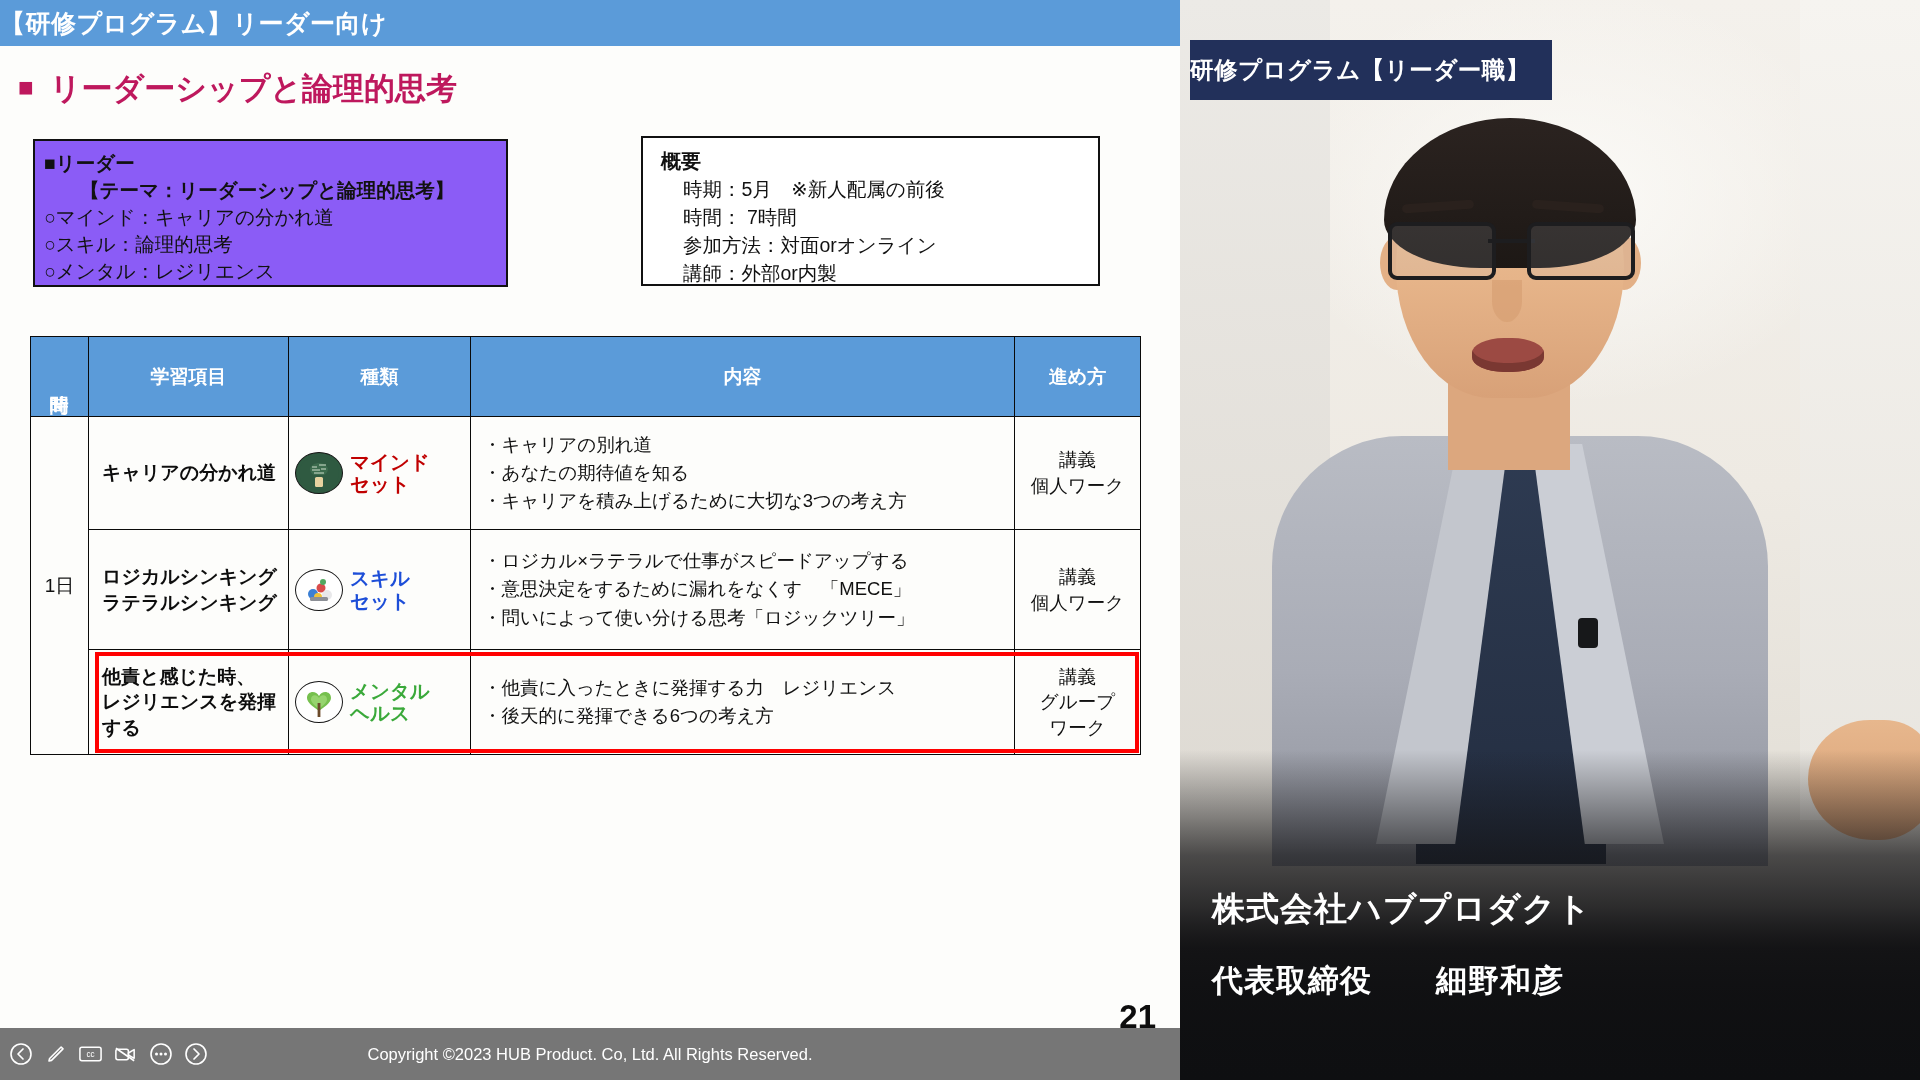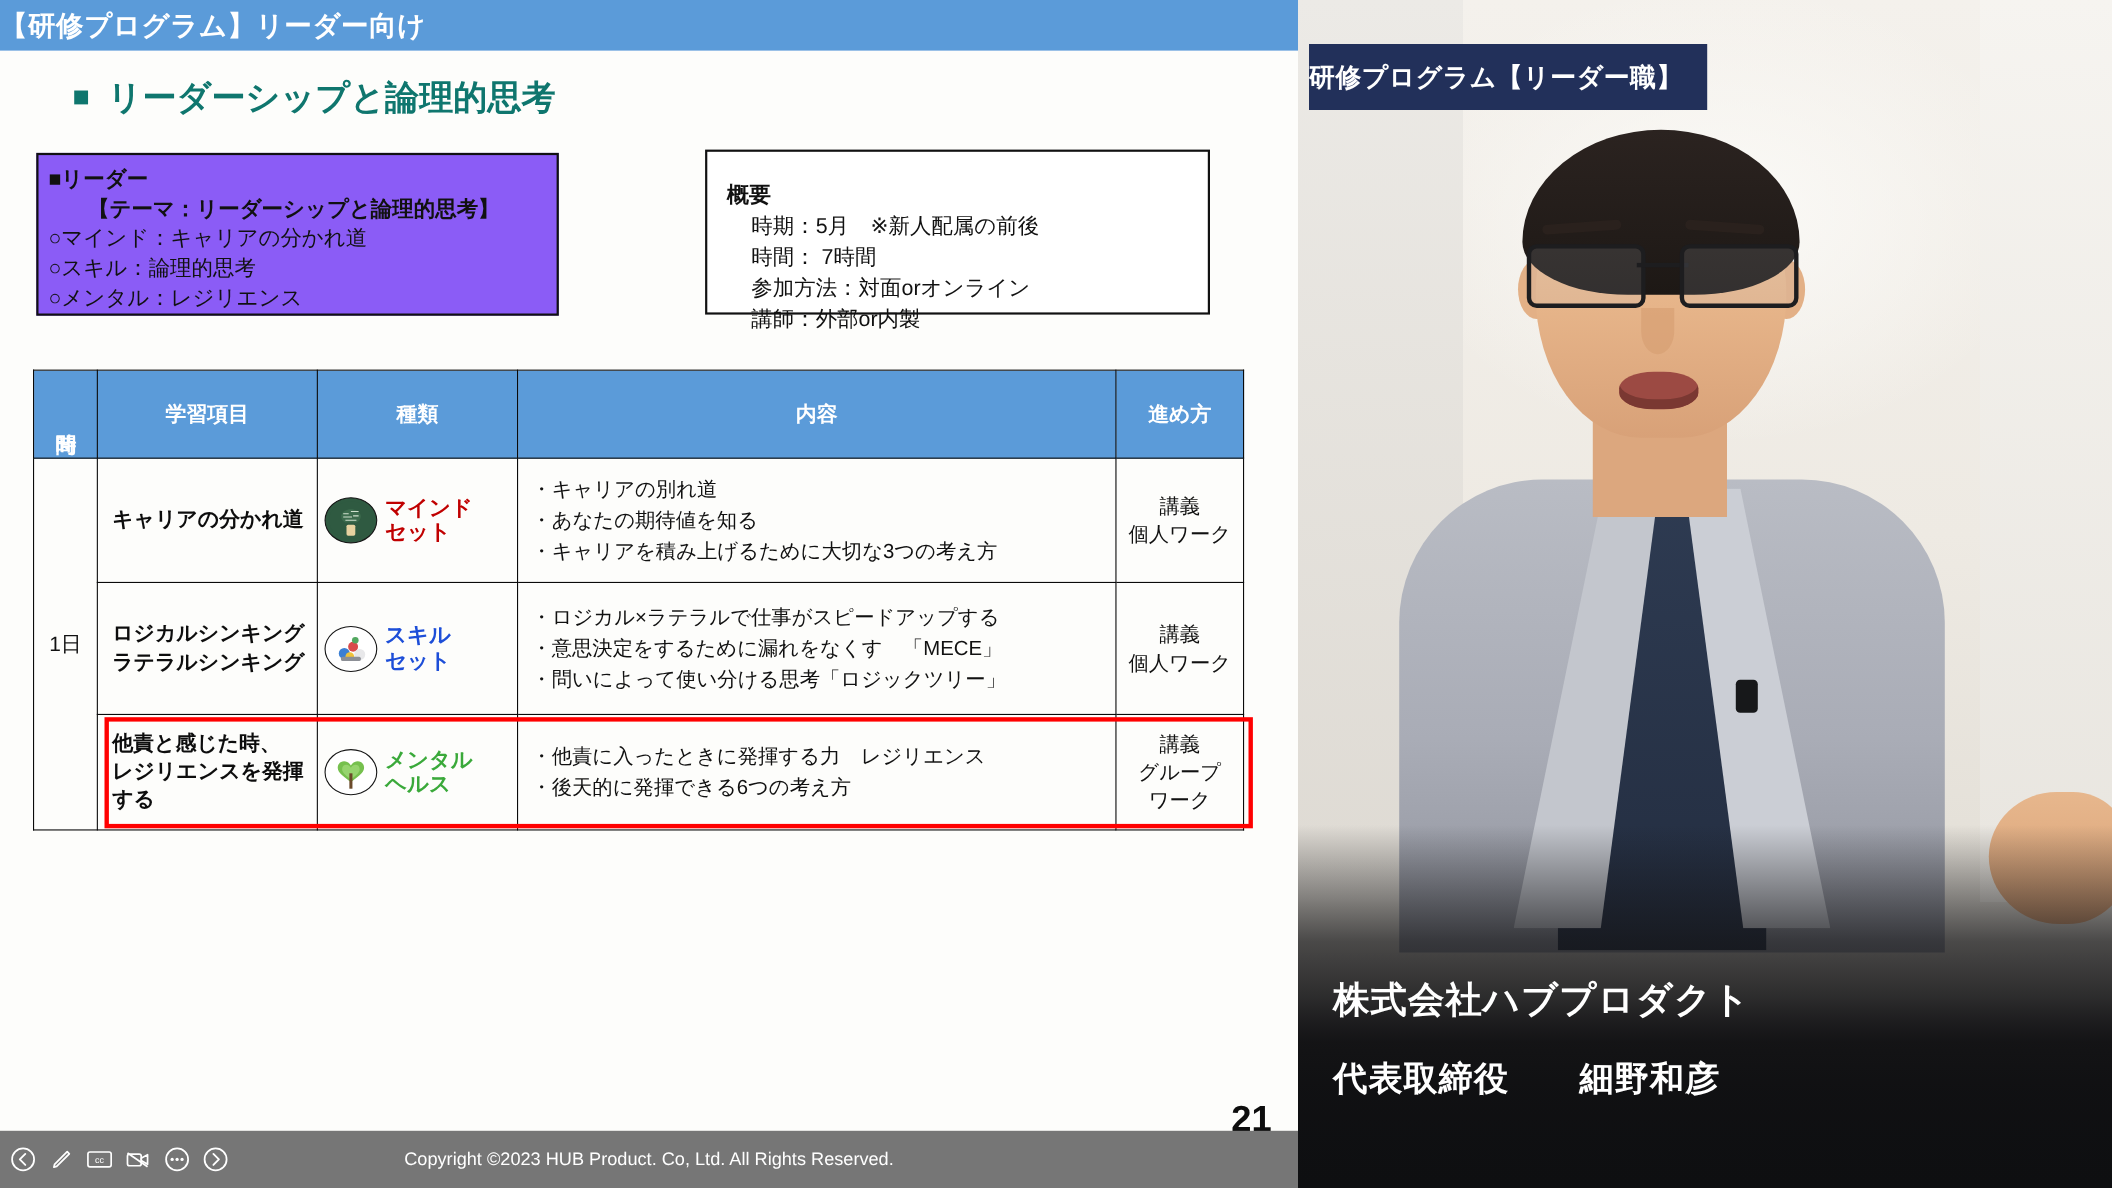--- a/index.html
+++ b/index.html
@@ -18,57 +18,57 @@
     background:#5b9bd9;
     display:flex;align-items:center;
   }
   .slide-titlebar .txt{
     color:#ffffff;font-size:25px;font-weight:bold;letter-spacing:0.5px;
     padding-left:0;white-space:nowrap;
   }
 
   .slide-heading{
     position:absolute;left:18px;top:68px;
-    font-size:31px;font-weight:bold;color:#0f766e;white-space:nowrap;margin-left:48px;
+    font-size:31px;font-weight:bold;color:#be185d;white-space:nowrap;
   }
   .slide-heading .sq{font-size:26px;margin-right:16px;position:relative;top:-3px;}
 
   .boxL{
     position:absolute;left:33px;top:139px;width:475px;height:148px;
     border:2px solid #111;background:#8b5cf6;box-sizing:border-box;
     padding:9px 0 0 9px;
   }
   .boxL .l{font-size:19.5px;line-height:1.38;color:#111;white-space:nowrap;}
   .boxL .b{font-weight:bold;}
   .boxL .ind{padding-left:36px;}
 
   .boxR{
     position:absolute;left:641px;top:136px;width:459px;height:150px;
     border:2px solid #111;background:#ffffff;box-sizing:border-box;
-    padding:26px 0 0 18px;
+    padding:9px 0 0 18px;
   }
   .boxR .t{font-size:20px;font-weight:bold;color:#111;line-height:1.45;}
   .boxR .l{font-size:19.5px;color:#111;line-height:1.43;padding-left:22px;white-space:nowrap;}
 
   
   .tbl{
     position:absolute;left:30px;top:336px;width:1100px;
     border-collapse:collapse;table-layout:fixed;
   }
   .tbl td,.tbl th{border:1.6px solid #0a0a0a;box-sizing:border-box;}
   .tbl thead th{
     background:#5b9bd9;color:#ffffff;font-size:19px;font-weight:bold;
     height:80px;text-align:center;vertical-align:middle;
   }
   .th-time{width:58px;}
   .th-time span{writing-mode:vertical-rl;text-orientation:upright;letter-spacing:2px;line-height:1;display:inline-block;}
   .th-item{width:200px;}
   .th-kind{width:182px;}
   .th-cont{width:544px;}
-  .th-how{width:116px;}
+  .th-how{width:126px;}
 
   .c-day{text-align:center;vertical-align:middle;font-size:19px;color:#111;}
   .c-item{
     font-size:19px;font-weight:bold;color:#0d0d0d;
     padding:0 0 0 13px;vertical-align:middle;line-height:1.35;
   }
   .c-kind{vertical-align:middle;padding-left:6px;}
   .kind-wrap{display:flex;align-items:center;gap:7px;}
   .kind-lbl{font-size:19.5px;font-weight:bold;line-height:1.15;}
   .c-cont{

